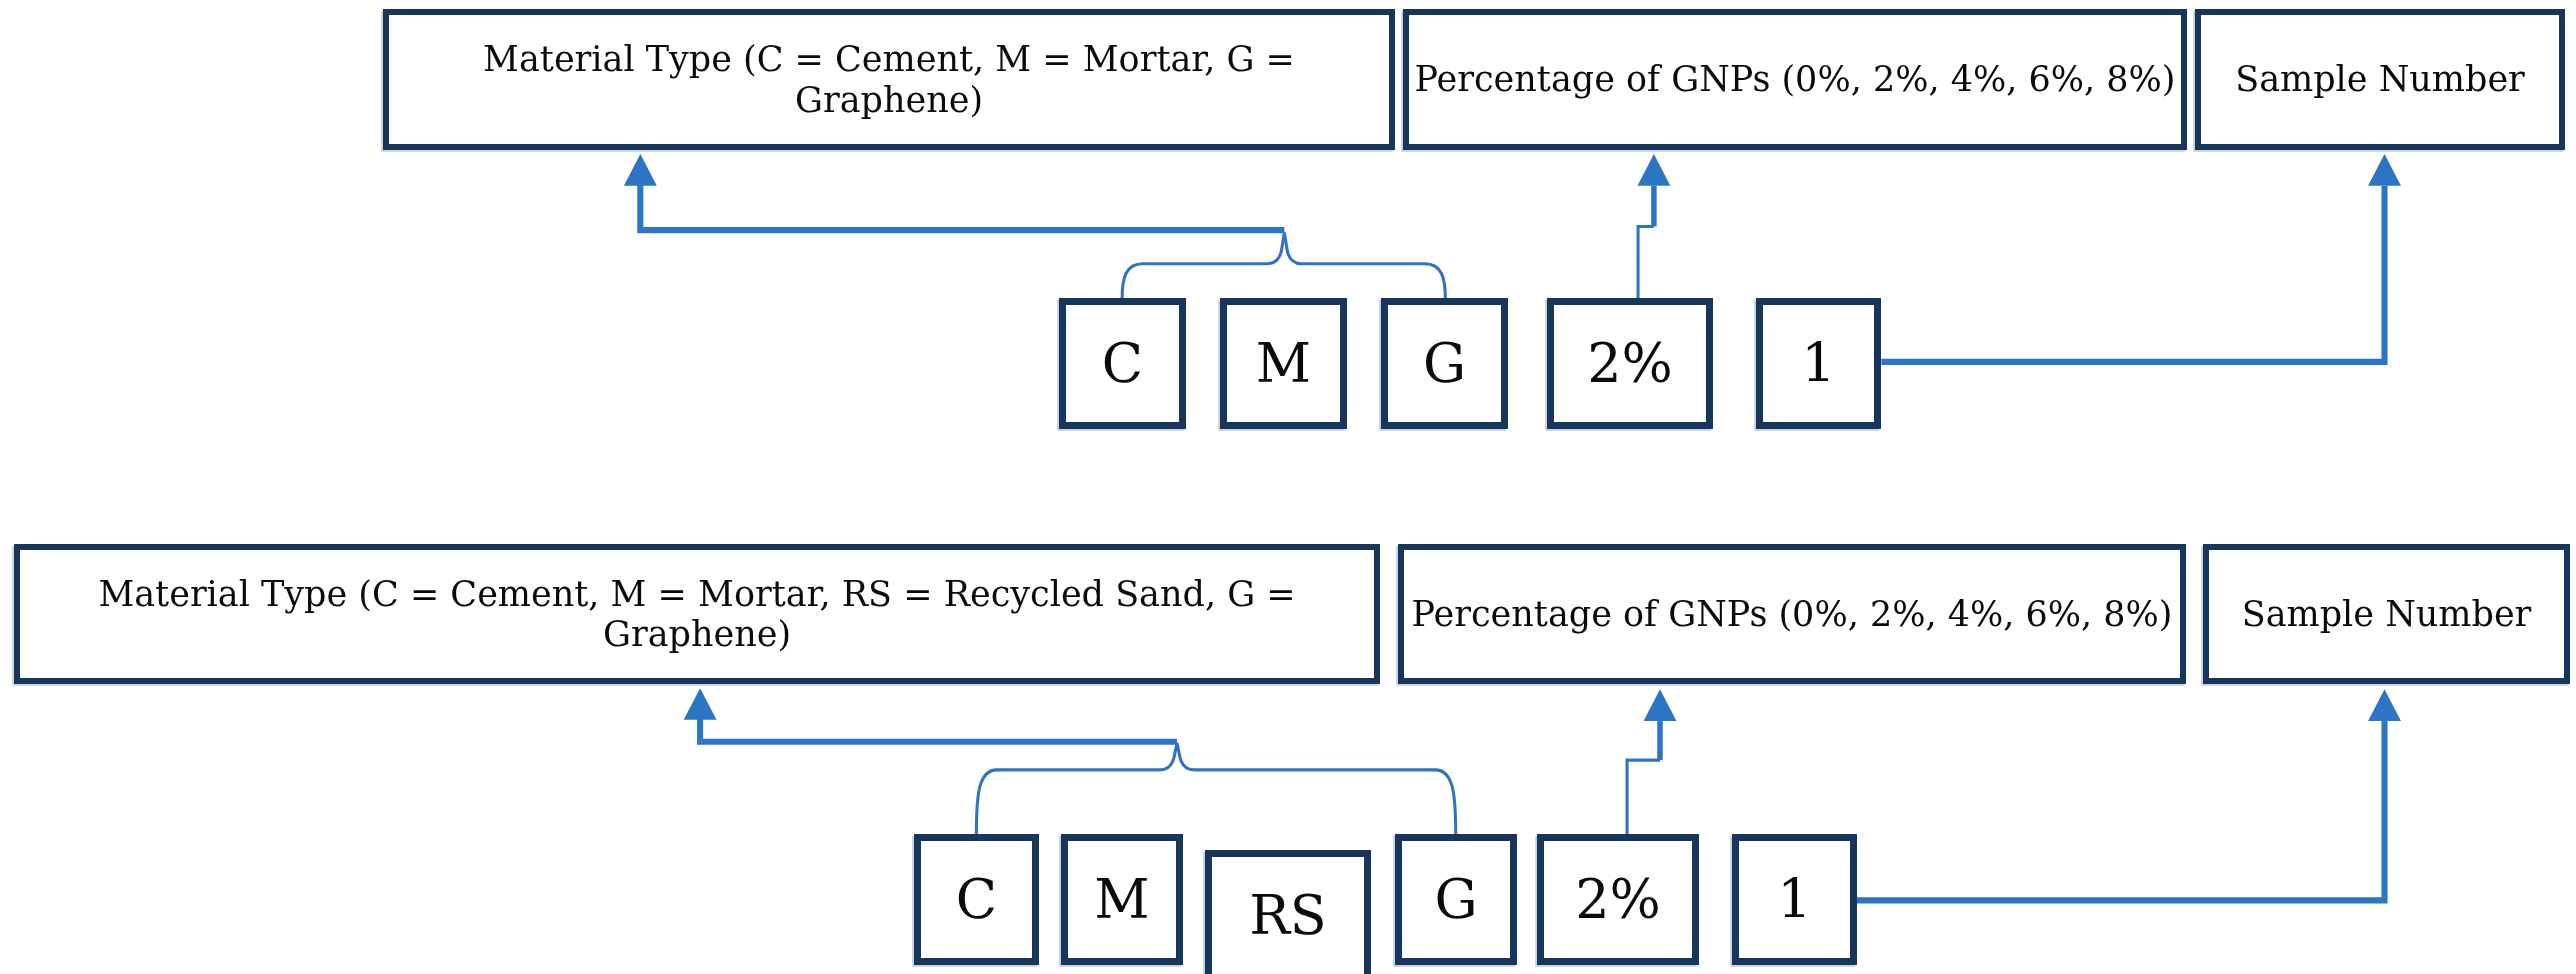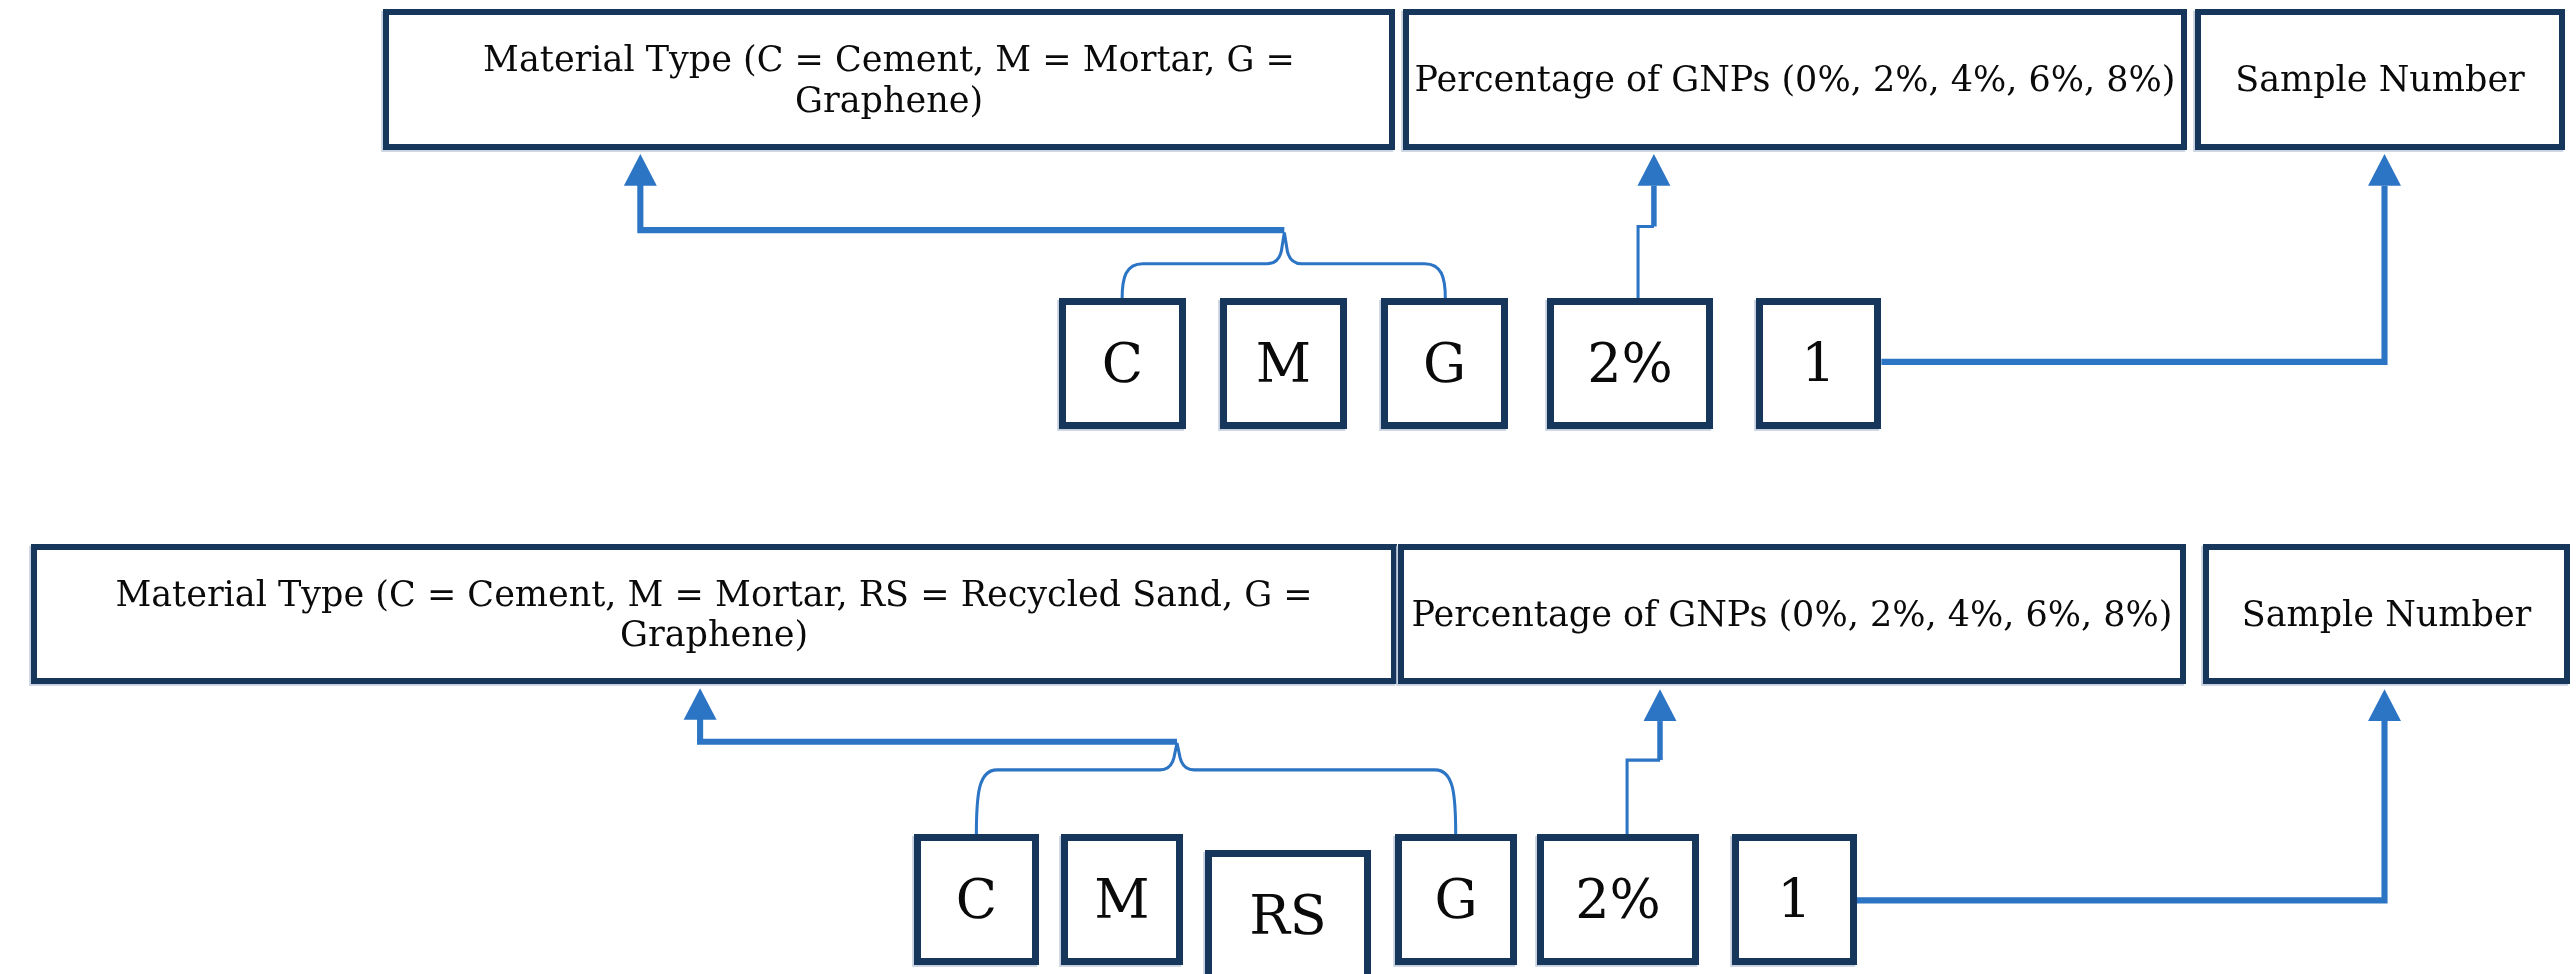--- a/index.html
+++ b/index.html
@@ -91,21 +91,21 @@
     </div>
     <div class="cbox" style="left:1547px;top:298px;width:166px;height:131px;">
       <span>2%</span>
     </div>
     <div class="cbox" style="left:1756px;top:298px;width:125px;height:131px;">
       <span>1</span>
     </div>
   </div>
 
   <div>
-    <div class="hbox" style="left:31px;top:544px;width:1366px;height:140px;">
+    <div class="hbox" style="left:14px;top:544px;width:1366px;height:140px;">
       <span>Material Type (C = Cement, M = Mortar, RS = Recycled Sand, G = Graphene)</span>
     </div>
     <div class="hbox" style="left:1398px;top:544px;width:788px;height:140px;">
       <span>Percentage of GNPs (0%, 2%, 4%, 6%, 8%)</span>
     </div>
     <div class="hbox" style="left:2203px;top:544px;width:367px;height:140px;">
       <span>Sample Number</span>
     </div>
 
     <div class="cbox" style="left:914px;top:834px;width:125px;height:131px;">

